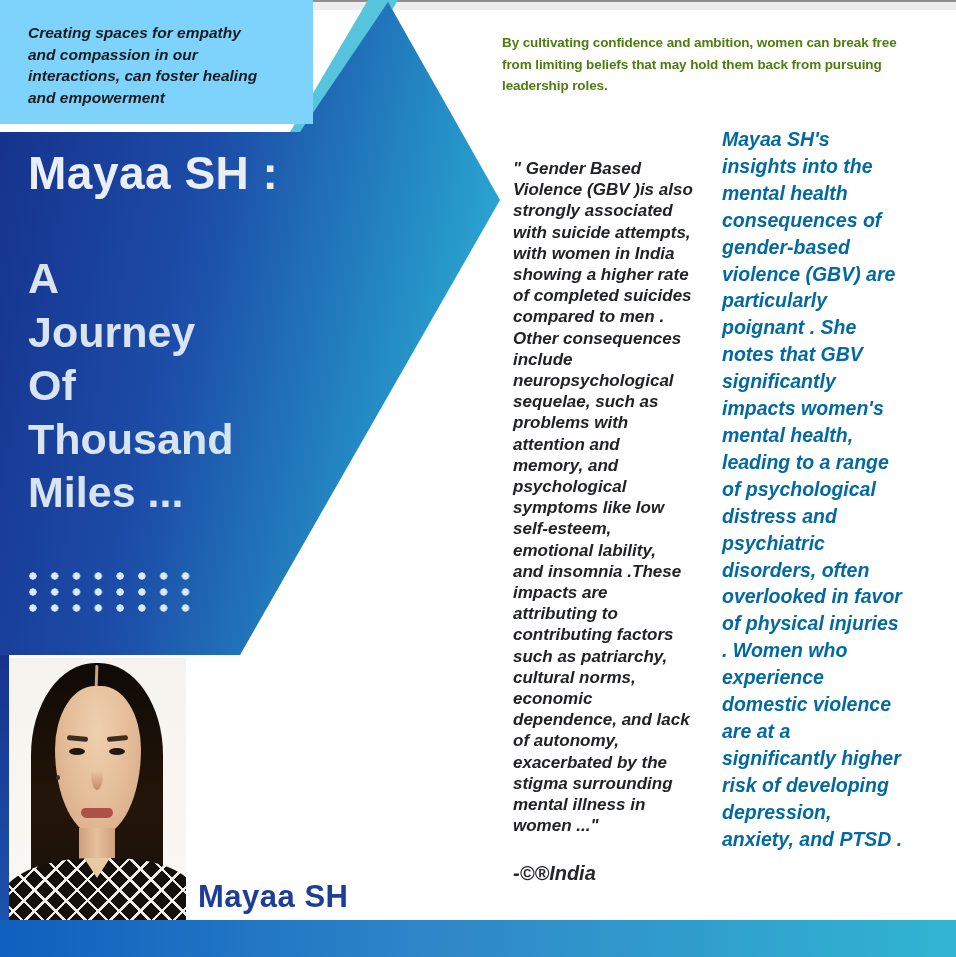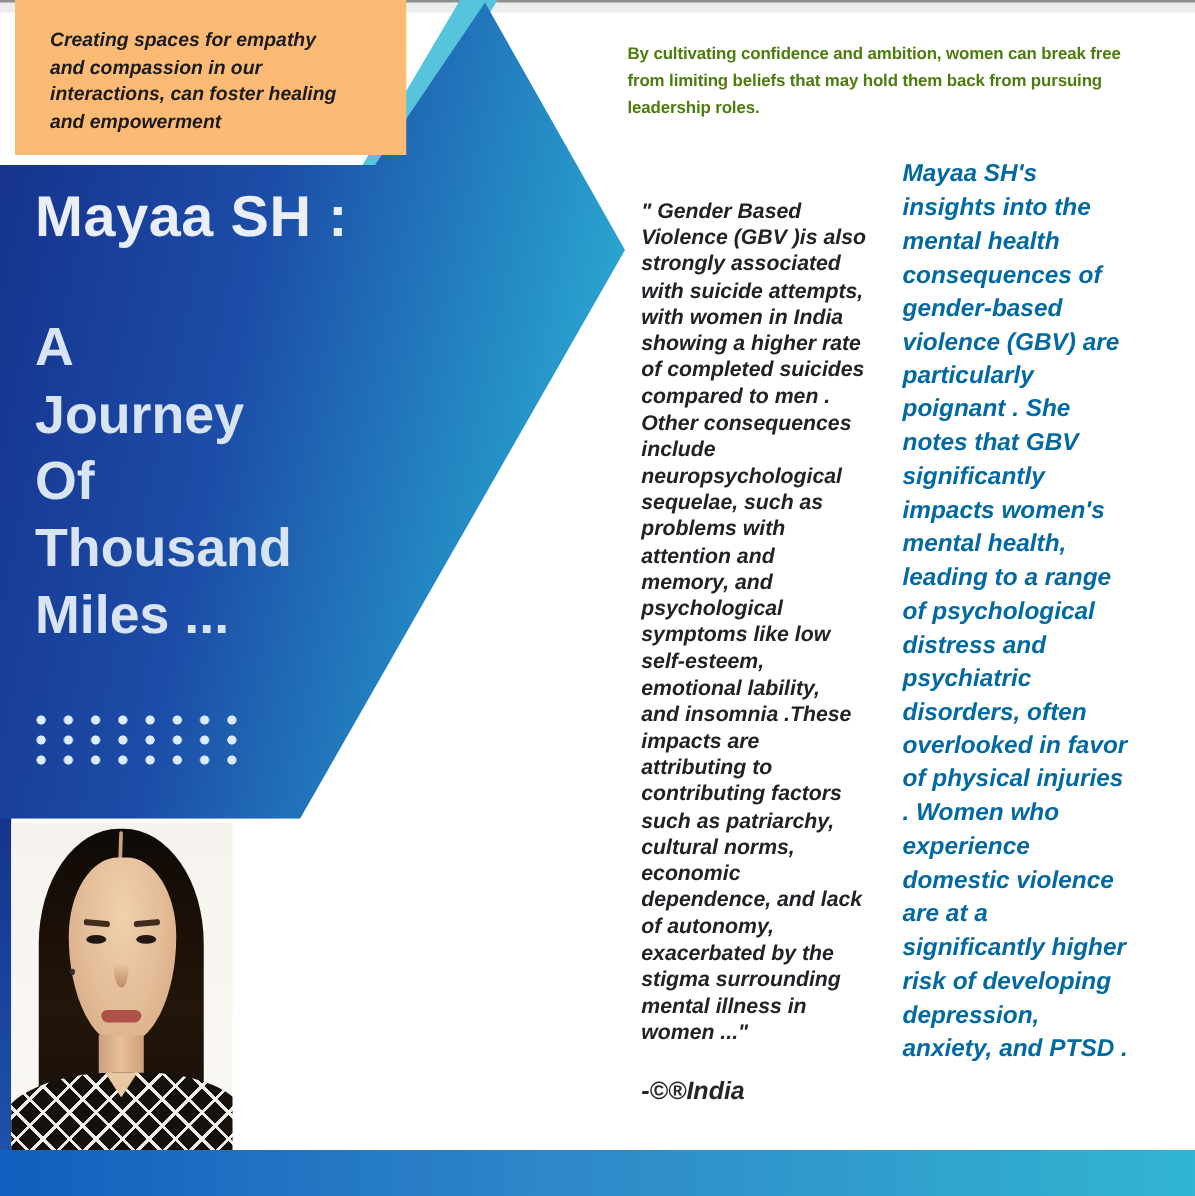--- a/index.html
+++ b/index.html
@@ -15,21 +15,21 @@
 
   
   .arrow-bevel{left:0;top:0;width:520px;height:660px;z-index:2;background:#55c4dc;
     clip-path:polygon(368px 0px,398px 0px,318px 132px,290px 132px);}
   .arrow{left:0;top:0;width:520px;height:660px;z-index:3;
     background:linear-gradient(102deg,#15308a 0%,#1c4da8 38%,#2590c6 72%,#33bedd 96%);
     clip-path:polygon(0px 132px,300px 132px,388px 2px,500px 200px,240px 655px,0px 655px);}
   .left-strip{left:0;top:650px;width:9px;height:272px;z-index:2;background:linear-gradient(180deg,#16338c,#1d52ad);}
 
   
-  .note-card{left:12px;top:0;width:313px;height:124px;background:#fdba74;z-index:4;}
+  .note-card{left:0;top:0;width:313px;height:124px;background:#7dd3fc;z-index:4;}
   .note-text{left:28px;top:22px;font-size:15.5px;font-weight:bold;font-style:italic;line-height:21.5px;color:#1a1b1e;}
 
   
   .headline-name{left:28px;top:150px;font-size:46px;font-weight:bold;line-height:1;color:#e9eef9;letter-spacing:.5px;z-index:7;}
   .headline-title{left:28px;top:252px;font-size:43px;font-weight:bold;line-height:53.5px;color:#d9e4f2;z-index:7;}
 
   .dots{left:22px;top:568px;width:175px;height:48px;z-index:7;
     background-image:radial-gradient(circle,#dcebf9 3.4px,rgba(0,0,0,0) 3.9px);
     background-size:21.8px 16px;}
 
@@ -170,16 +170,17 @@
     <div class="p eye-left"></div>
     <div class="p eye-right"></div>
     <div class="p nose"></div>
     <div class="p lips"></div>
     <div class="p earring"></div>
     <div class="p neck"></div>
     <div class="p shirt"></div>
     <div class="p collar-v"></div>
   </div>
 
+  <div class="abs photo-caption">Mayaa SH</div>
 
   <div class="abs bottom-bar"></div>
 
 </div>
 
 </body></html>

